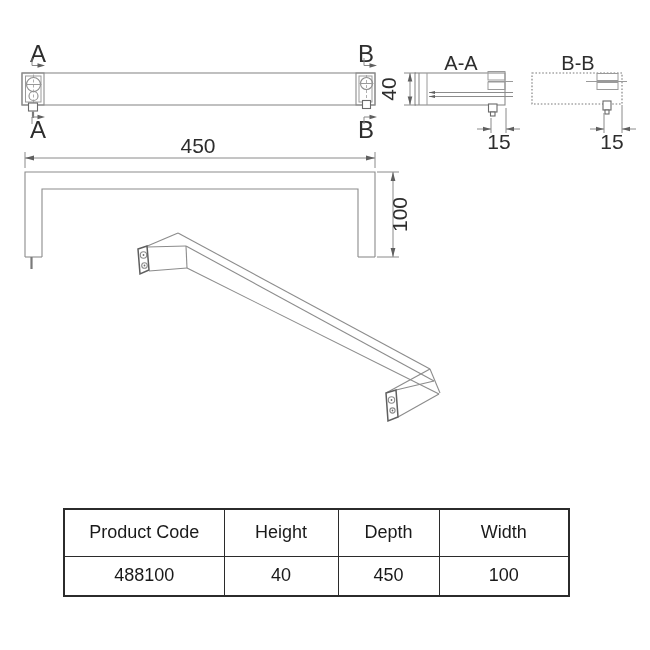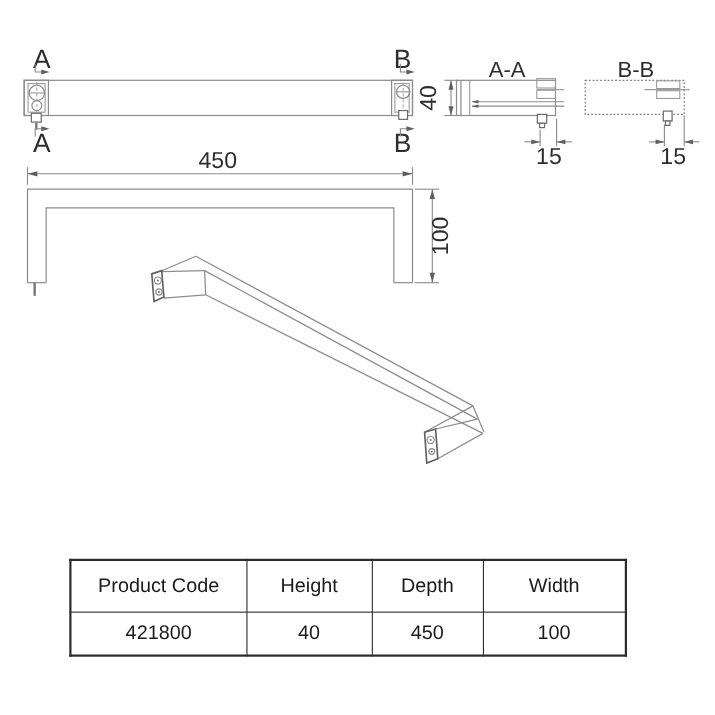--- a/index.html
+++ b/index.html
@@ -200,20 +200,20 @@
   <thead>
     <tr>
       <th>Product Code</th>
       <th>Height</th>
       <th>Depth</th>
       <th>Width</th>
     </tr>
   </thead>
   <tbody>
     <tr>
-      <td>421800</td>
+      <td>488100</td>
       <td>40</td>
       <td>450</td>
       <td>100</td>
     </tr>
   </tbody>
 </table>
 </div>
 
 </body></html>

